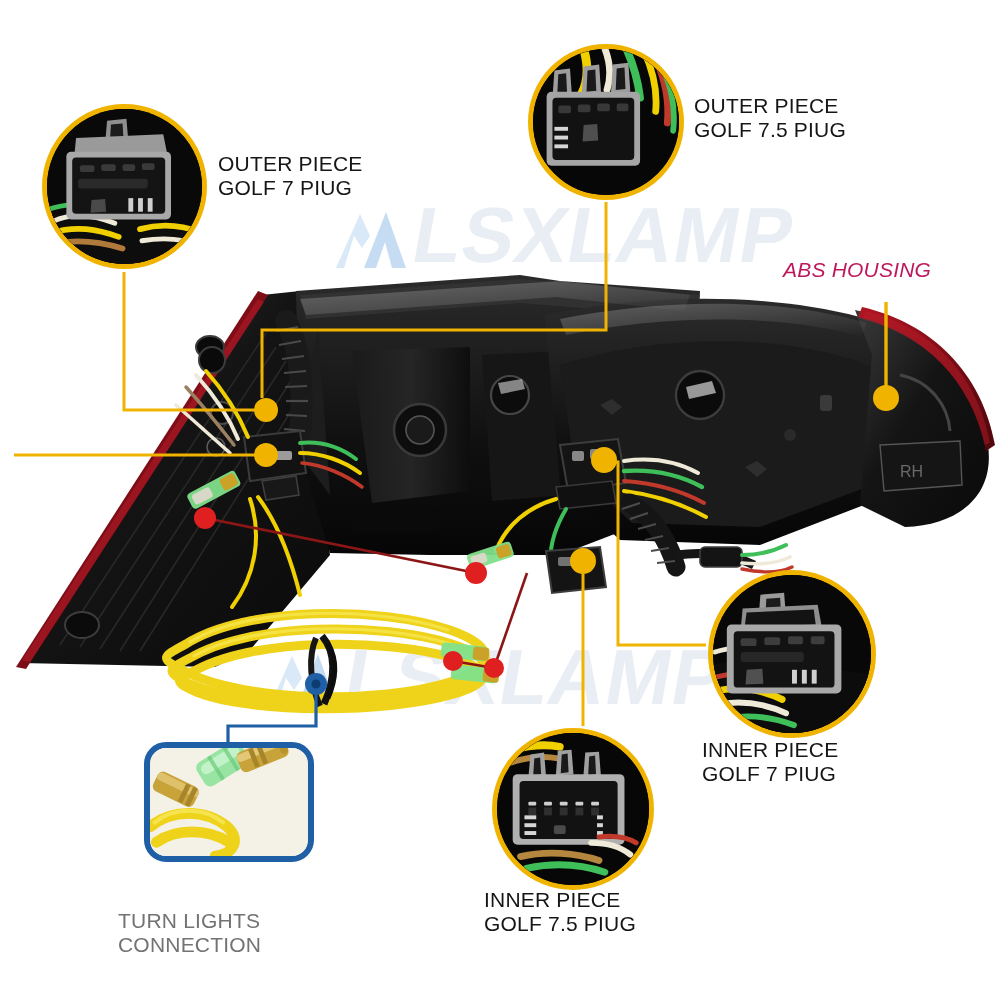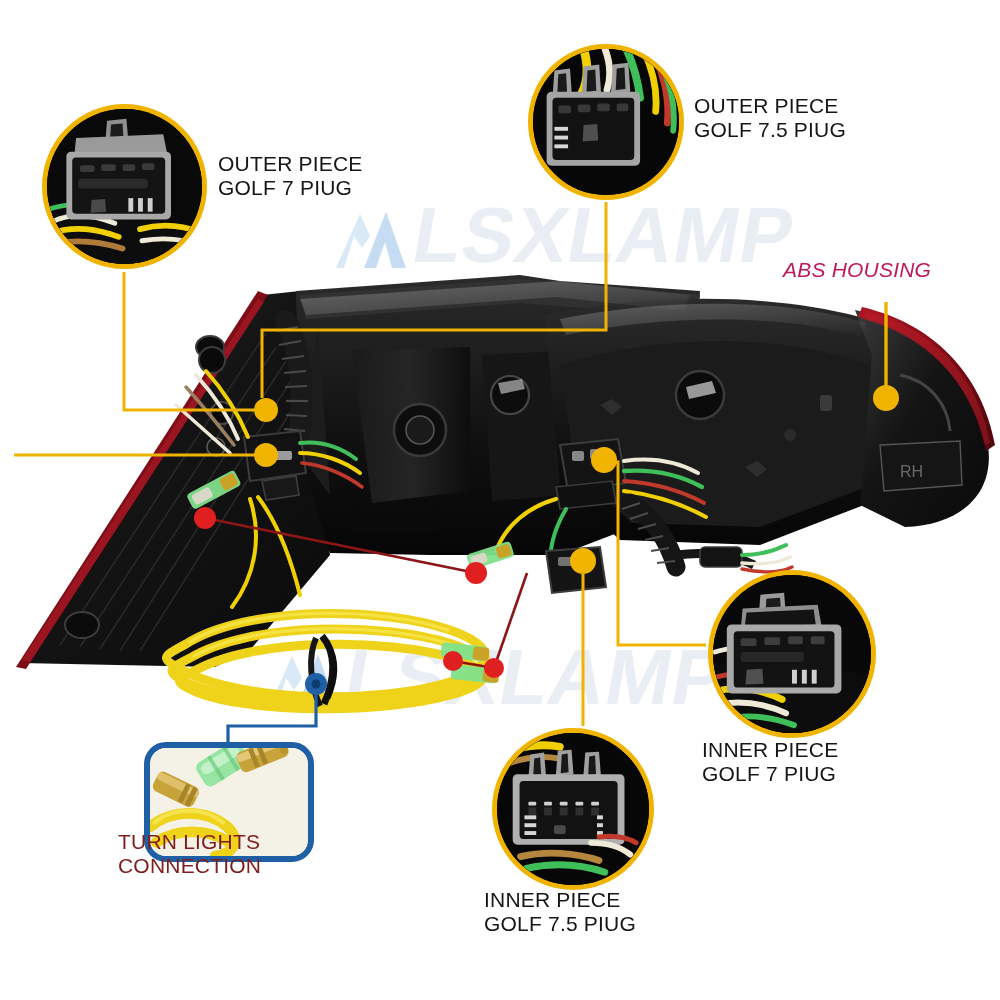--- a/index.html
+++ b/index.html
@@ -504,16 +504,16 @@
 
       <g transform="translate(86,6) rotate(-22)">
         <rect x="0" y="0" width="52" height="22" rx="6" fill="#c8a33a"></rect>
         <rect x="0" y="2" width="52" height="8" rx="4" fill="#e8cf84" opacity=".85"></rect>
         <rect x="14" y="1" width="5" height="20" fill="#a7862b"></rect>
         <rect x="23" y="1" width="5" height="20" fill="#a7862b"></rect>
         <rect x="44" y="3" width="8" height="16" rx="4" fill="#b8942f"></rect>
       </g>
     </svg>
   </div>
-  <div class="co-label" id="lb5" style="left: 118px; top: 830px; color: #7f1d1d;">TURN LIGHTS
+  <div class="co-label" id="lb5" style="left: 118px; top: 909px; color: #737373;">TURN LIGHTS
 CONNECTION</div>
 
 </div>
 
 </body></html>

